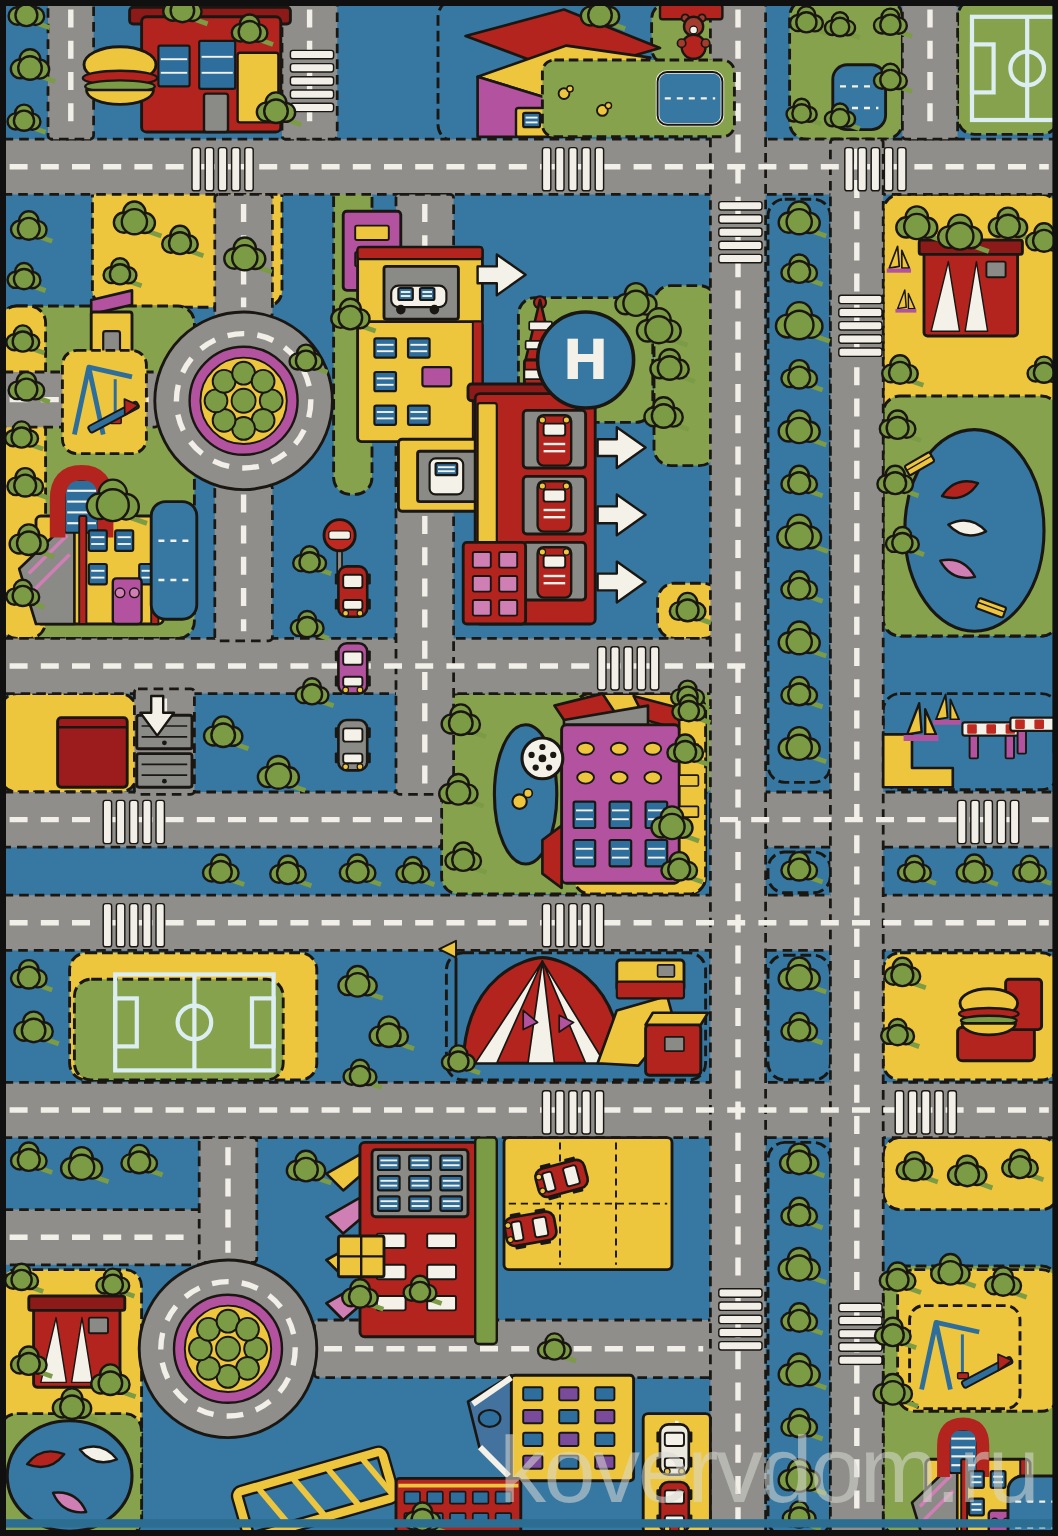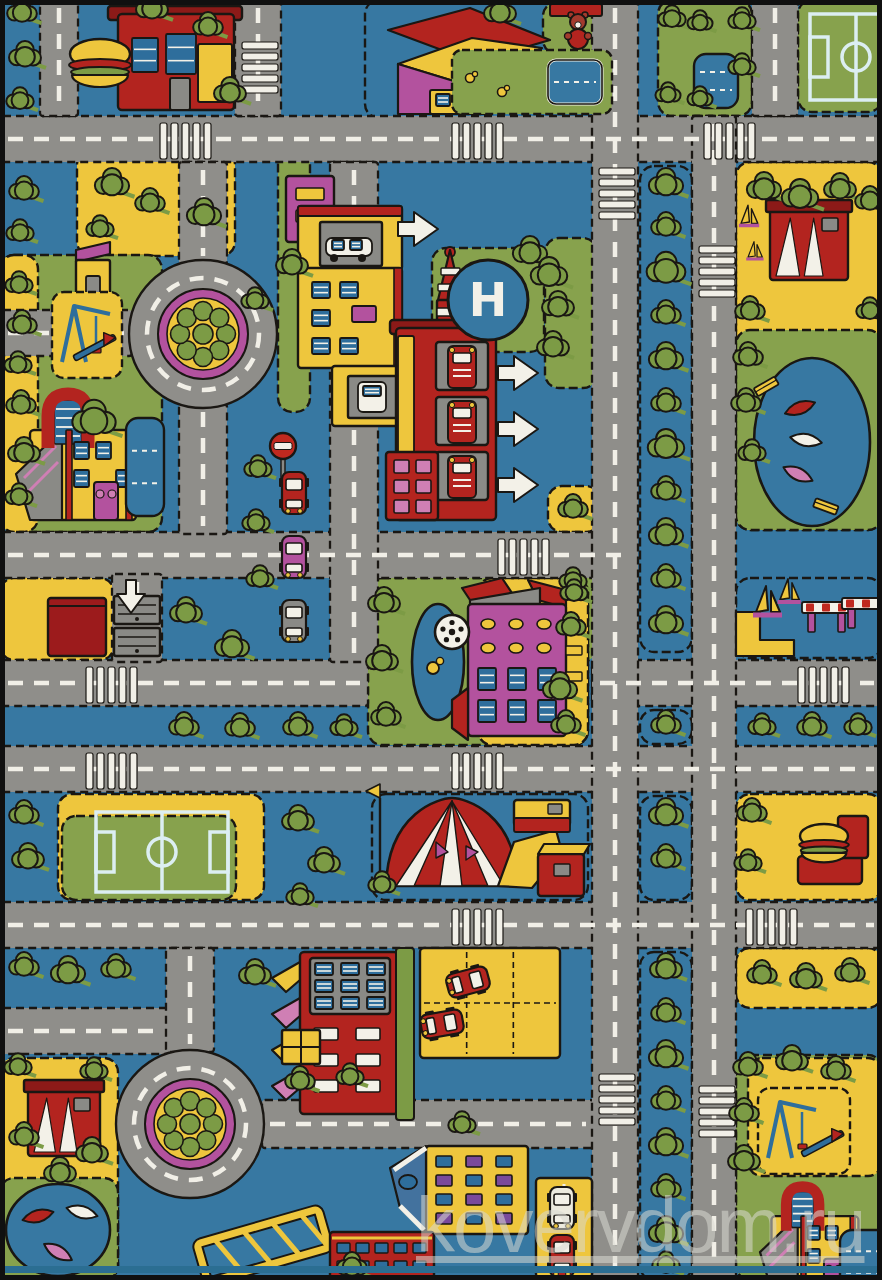--- a/index.html
+++ b/index.html
@@ -1,18 +1,18 @@
 <!DOCTYPE html>
 <html><head>
 <meta charset="utf-8">
 <style>
   html,body{margin:0;padding:0;background:#222;}
   .rug-photo{position:relative;width:882px;height:1280px;overflow:hidden;background:#3778a2;font-family:"Liberation Sans",sans-serif;}
   .rug-photo svg{position:absolute;left:0;top:0;}
-  .watermark{position:absolute;left:416px;top:1180px;font-size:78px;font-weight:400;letter-spacing:-2px;color:rgba(216,216,210,0.55);pointer-events:none;white-space:nowrap;text-decoration:underline;}
+  .watermark{position:absolute;left:416px;top:1180px;font-size:78px;font-weight:400;letter-spacing:-2px;color:rgba(216,216,210,0.55);pointer-events:none;white-space:nowrap;}
 </style>
 </head>
 <body>
 
 <div class="rug-photo">
   <svg id="rug" width="882" height="1280" viewBox="0 0 882 1280">
       <rect x="0" y="0" width="882" height="1280" fill="#3778a2"></rect>
       <g>
         <rect x="365" y="0" width="247" height="118" rx="14" fill="#3778a2" stroke="#1a1713" stroke-width="2.4" stroke-dasharray="9 4"></rect>
         <rect x="543" y="2" width="68" height="52" rx="14" fill="#87a24d" stroke="#1a1713" stroke-width="2.4" stroke-dasharray="9 4"></rect>

